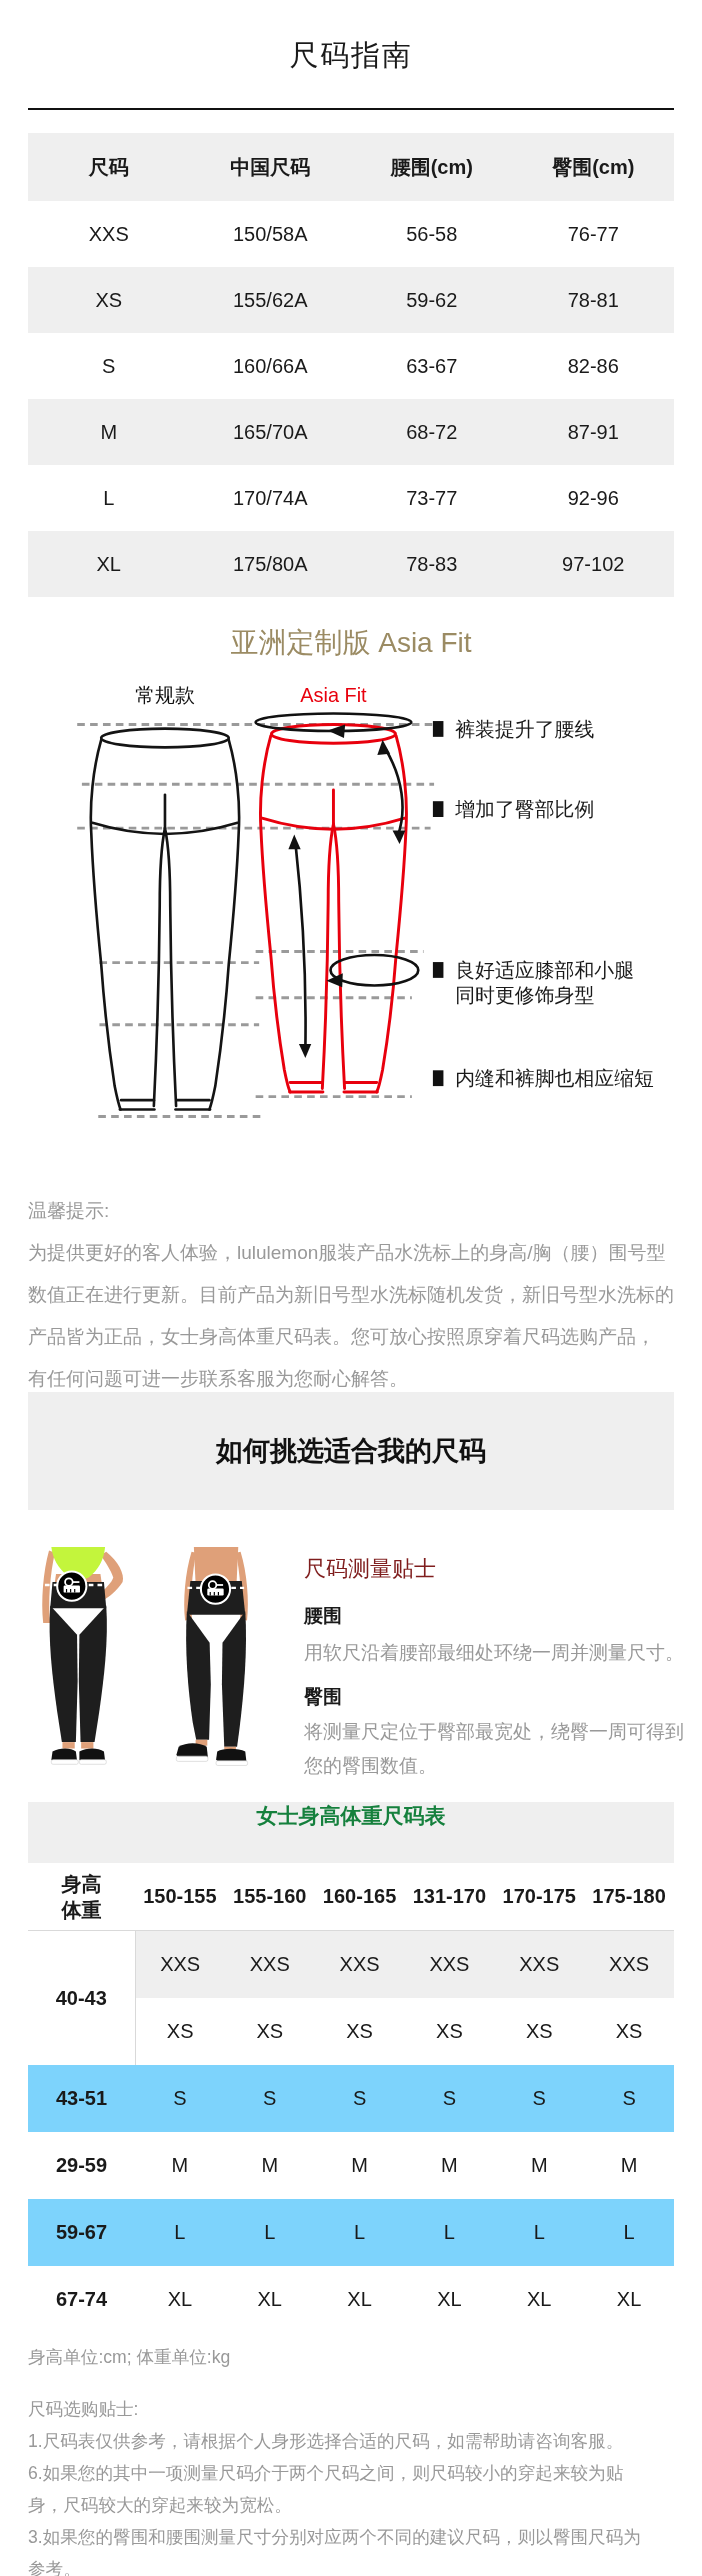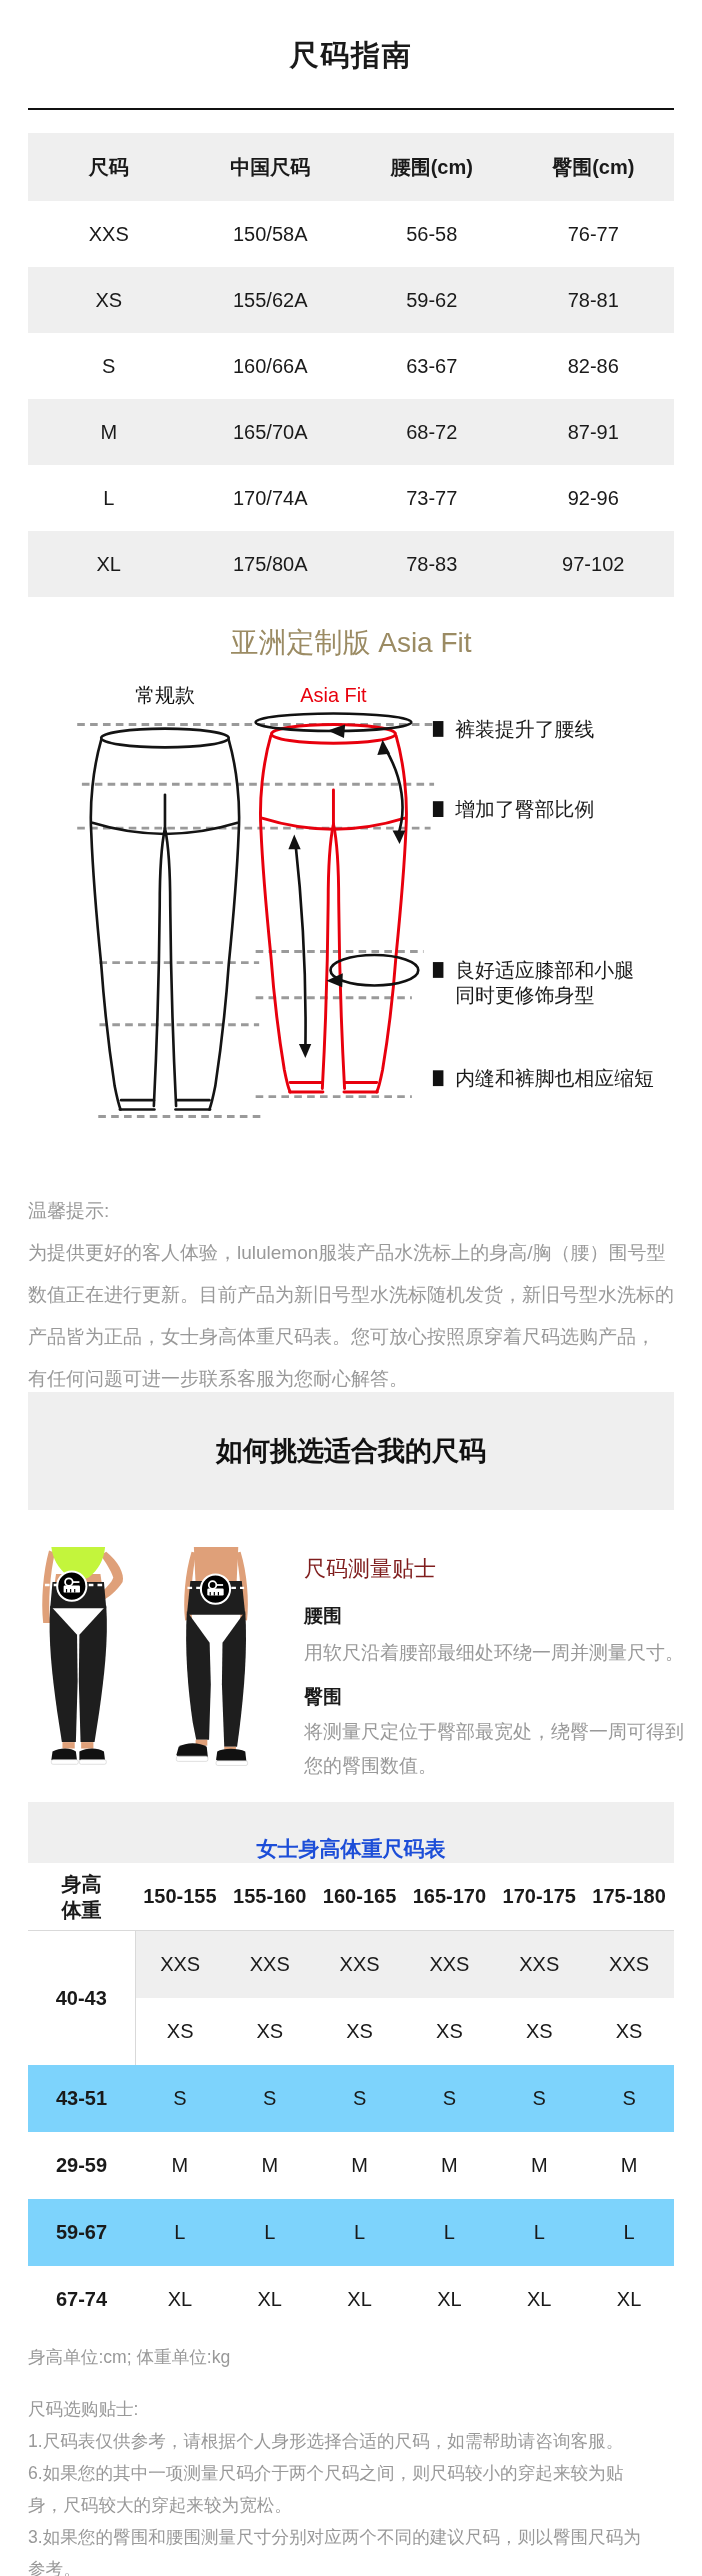--- a/index.html
+++ b/index.html
@@ -1,37 +1,37 @@
 <!DOCTYPE html>
 <html style="font-size:9.4px"><head>
 <meta charset="utf-8">
 <style>
   html,body{margin:0;padding:0;background:#fff;}
   body{font-family:"Liberation Sans","DejaVu Sans",sans-serif;color:#1a1a1a;}
   #page{position:relative;width:702px;height:2576px;background:#ffffff;overflow:hidden;}
   .abs{position:absolute;}
-  .page-title{top:36px;left:0;width:702px;text-align:center;font-size:29px;font-weight:700;letter-spacing:1.8px;}
+  .page-title{top:36px;left:0;width:702px;text-align:center;font-size:29px;font-weight:400;letter-spacing:1.8px;}
   .top-rule{top:108px;left:28px;width:646px;height:2.3px;background:#111;}
   table.size{position:absolute;top:133px;left:28px;width:646px;border-collapse:collapse;table-layout:fixed;text-align:center;font-size:20px;}
   table.size th{height:66px;background:#efefef;font-weight:700;}
   table.size td{height:64px;font-weight:400;}
   table.size tr.alt td{background:#efefef;}
   .asia-heading{top:624px;left:0;width:702px;text-align:center;font-size:28px;font-weight:500;color:#9b8b63;}
   svg.diagram{position:absolute;top:660px;left:0;}
   svg text{font-family:"Liberation Sans","DejaVu Sans",sans-serif;}
   .notice{top:1190px;left:28px;width:646px;font-size:19px;line-height:42px;color:#999;}
   .banner{top:1392px;left:28px;width:646px;height:118px;background:#efefef;display:flex;align-items:center;justify-content:center;font-size:27px;font-weight:700;color:#111;}
   svg.photo{position:absolute;top:1547px;left:35px;}
   .mtips{top:1556px;left:304px;width:395px;}
   .mtips .mh{font-size:22px;line-height:26px;color:#7f1d1d;}
   .mtips .ml{font-size:19px;line-height:21px;font-weight:700;color:#1a1a1a;margin-top:23.4px;}
   .mtips .ml.second{margin-top:16.4px;}
   .mtips .mt{font-size:19px;line-height:34px;color:#999;margin-top:9.4px;}
   .mtips .mt.second{margin-top:8.2px;}
-  .hw-band{top:1802px;left:28px;width:646px;height:61px;background:#efefef;display:flex;align-items:flex-end;justify-content:center;font-size:21px;font-weight:700;color:#1d4ed8;}
+  .hw-band{top:1802px;left:28px;width:646px;height:61px;background:#efefef;display:flex;align-items:flex-start;justify-content:center;font-size:21px;font-weight:700;color:#15803d;}
   table.hw{position:absolute;top:1863px;left:28px;width:646px;border-collapse:collapse;table-layout:fixed;text-align:center;font-size:20px;}
   table.hw th{height:65px;font-weight:700;border-bottom:0.6px solid #d9d9d9;background:#fff;}
   table.hw th .corner-line{line-height:26px;}
   table.hw td{height:65px;font-weight:400;}
   table.hw td.w{font-weight:700;}
   table.hw td.gcell{background:#efefef;}
   table.hw tr.gray td{background:#7dd3fc;}
   table.hw td.spanlabel{background:#fff;border-right:0.6px solid #d9d9d9;font-weight:700;}
   .units{top:2347px;left:28px;font-size:17.6px;line-height:21px;color:#999;}
   .ptips{top:2393px;left:28px;width:620px;font-size:17.6px;line-height:32px;color:#999;}
@@ -259,21 +259,21 @@
       </colgroup>
     <thead>
       <tr>
         <th>
           <div class="corner-line">身高</div>
           <div class="corner-line">体重</div>
         </th>
         <th>150-155</th>
         <th>155-160</th>
         <th>160-165</th>
-        <th>165-170</th>
+        <th>131-170</th>
         <th>170-175</th>
         <th>175-180</th>
       </tr>
     </thead>
     <tbody>
       <tr>
         <td class="spanlabel" rowspan="2">40-43</td>
         <td class="gcell">XXS</td>
         <td class="gcell">XXS</td>
         <td class="gcell">XXS</td>

